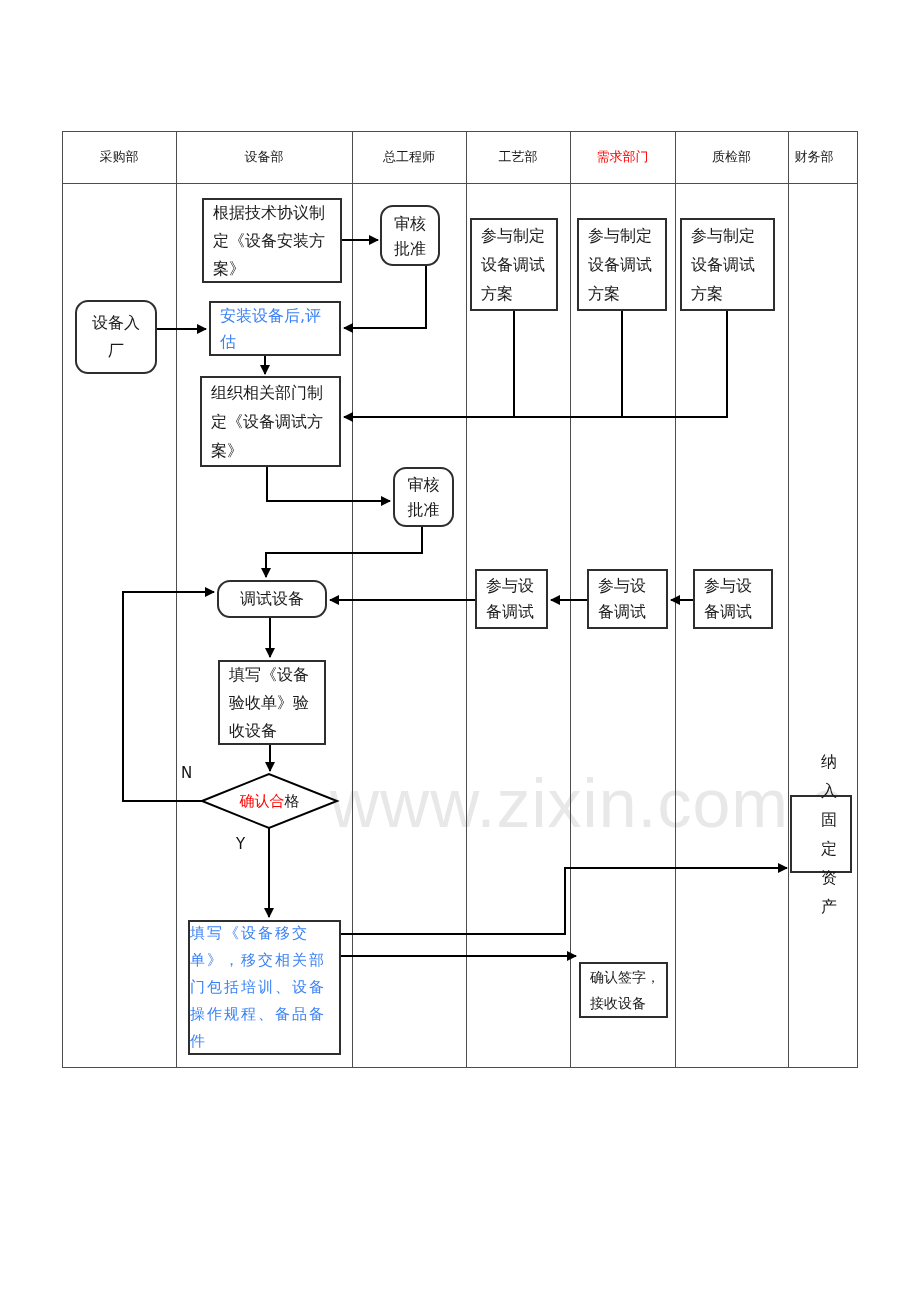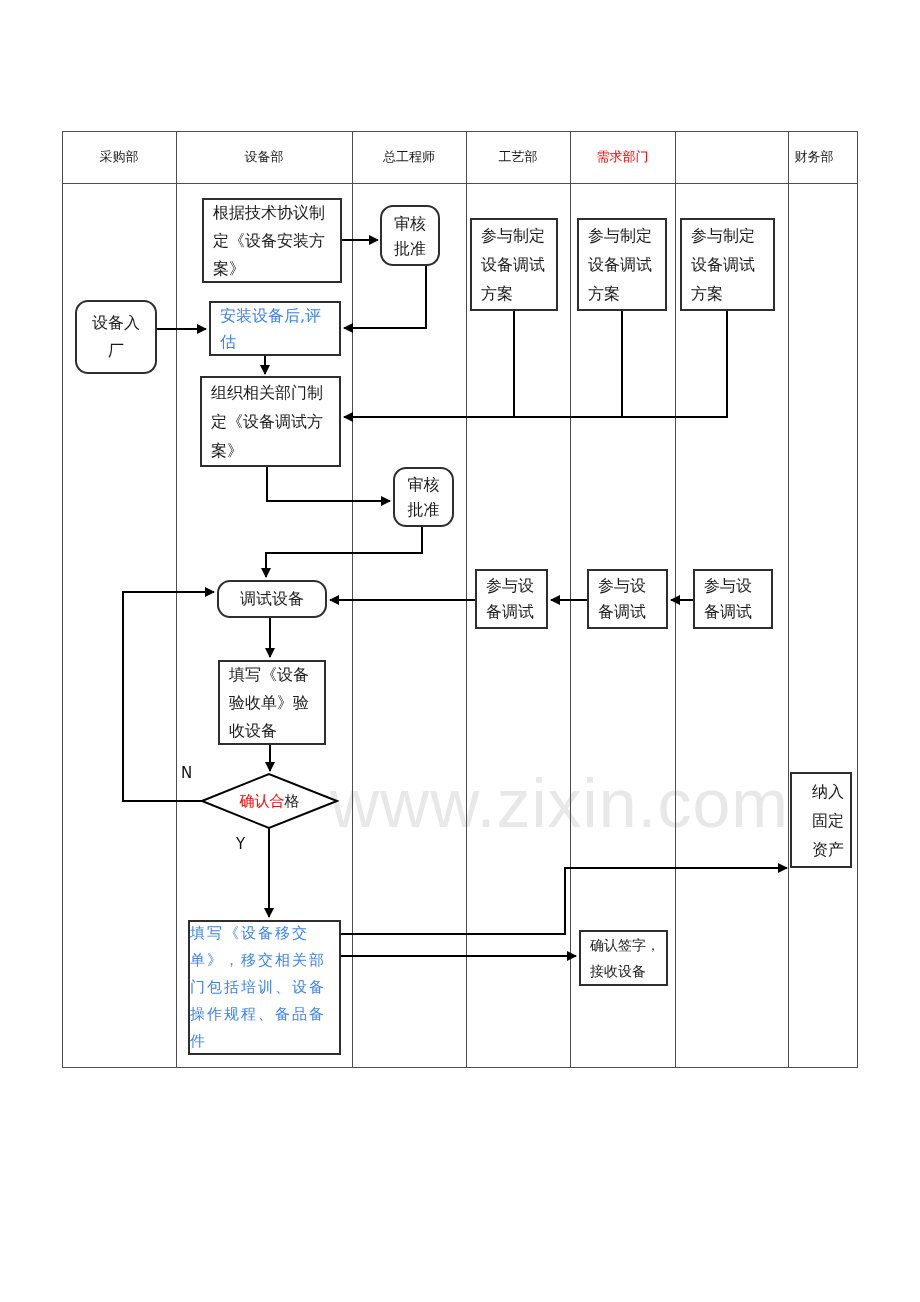--- a/index.html
+++ b/index.html
@@ -48,20 +48,21 @@
   <div class="vline" style="left:570px"></div>
   <div class="vline" style="left:675px"></div>
   <div class="vline" style="left:788px"></div>
   <div class="hline"></div>
 
   <div class="lane-header" style="left:62px;width:114px">采购部</div>
   <div class="lane-header" style="left:176px;width:176px">设备部</div>
   <div class="lane-header" style="left:352px;width:114px">总工程师</div>
   <div class="lane-header" style="left:466px;width:104px">工艺部</div>
   <div class="lane-header red" style="left:570px;width:105px">需求部门</div>
+  <div class="lane-header" style="left:675px;width:113px">质检部</div>
   <div class="lane-header" style="left:788px;width:52px">财务部</div>
 
   <svg class="connectors" width="920" height="1302">
     <defs>
       <marker id="arr" viewBox="0 0 10 10" refX="9" refY="5" markerWidth="12" markerHeight="10" markerUnits="userSpaceOnUse" orient="auto">
         <path d="M0 0 L10 5 L0 10 Z" fill="#000000"></path>
       </marker>
     </defs>
     <g stroke="#000000" stroke-width="2" fill="none">
       <path d="M341 240 L378 240" marker-end="url(#arr)"></path>
@@ -137,20 +138,20 @@
 
   <div class="branch-label" style="left:181px;top:764px">N</div>
   <div class="branch-label" style="left:236px;top:835px">Y</div>
 
   <div class="node red" style="left:188px;top:920px;width:153px;height:135px;font-size:15px;line-height:27px;letter-spacing:2px;">填写《设备移交
 单》，移交相关部
 门包括培训、设备
 操作规程、备品备
 件</div>
 
-  <div class="node padL" style="left:579px;top:930px;width:89px;height:56px;font-size:14px;line-height:26px">确认签字，
+  <div class="node padL" style="left:579px;top:962px;width:89px;height:56px;font-size:14px;line-height:26px">确认签字，
 接收设备</div>
 
-  <div class="node" style="left:790px;top:772px;width:62px;height:96px;line-height:29px;padding-left:20px">纳入
+  <div class="node" style="left:790px;top:795px;width:62px;height:78px;line-height:29px;padding-left:29px">纳入
 固定
 资产</div>
 
 </div>
 
 </body></html>

